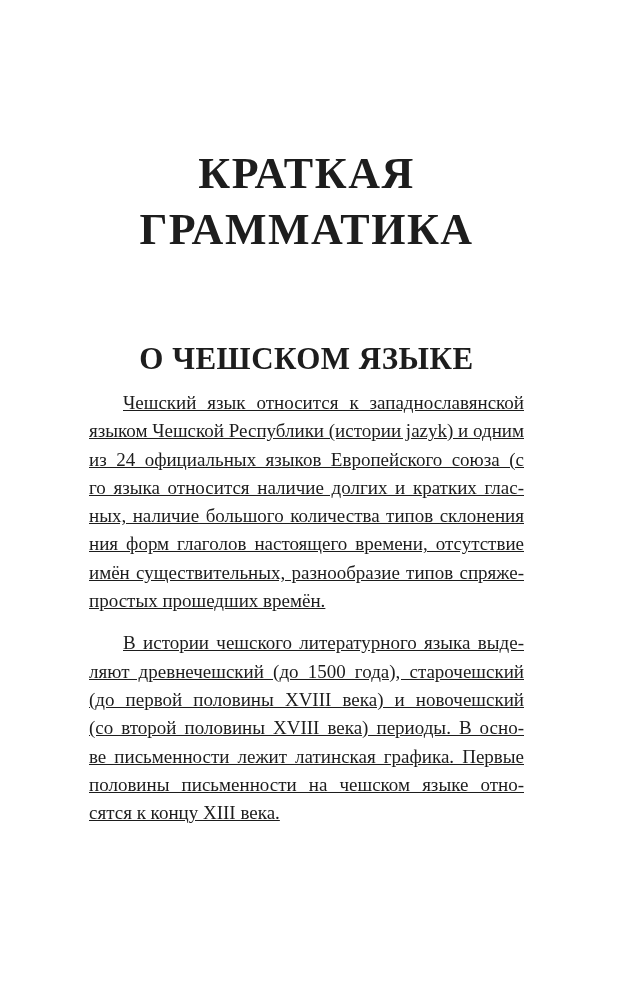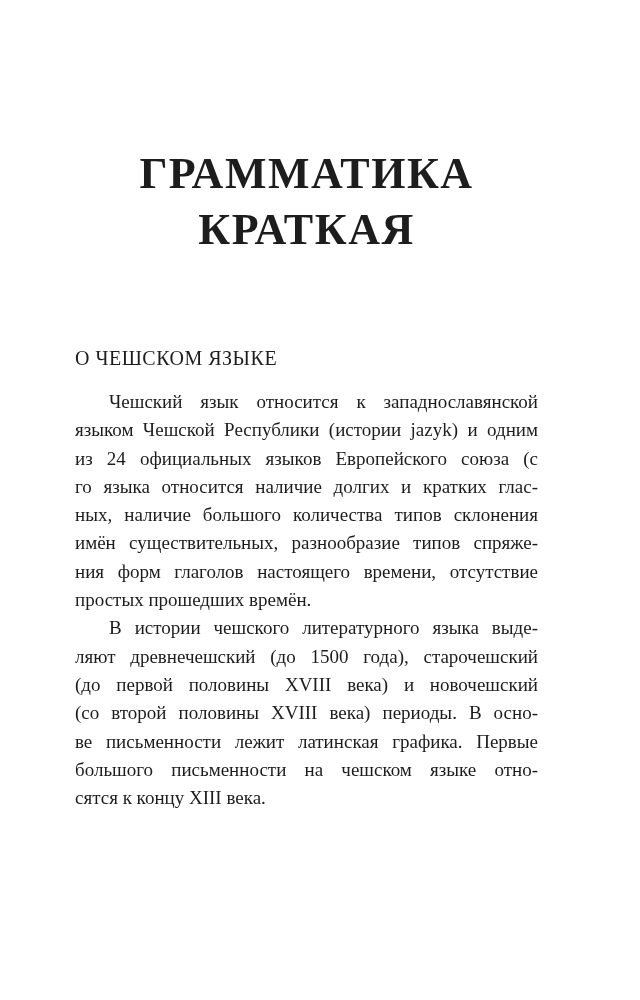--- a/index.html
+++ b/index.html
@@ -27,76 +27,78 @@
     font-size: 44px;
     line-height: 56px;
     font-weight: 700;
     letter-spacing: 1.5px;
   }
   .title-line {
     display: block;
   }
   .heading {
     margin: 84px 0 0 0;
-    font-size: 20px;
+    text-align: center;
+    font-size: 31px;
     line-height: 33px;
-    font-weight: 400;
+    font-weight: 700;
     letter-spacing: 0.5px;
   }
   .body-text {
     margin-top: 13px;
     font-size: 19px;
     line-height: 28.3px;
   }
   .paragraph {
-    margin: 0;
+    margin: 14px;
+    text-decoration: underline;
   }
   .line {
     text-align: justify;
     text-align-last: justify;
   }
   .line.last {
     text-align: center;
     text-align-last: left;
   }
   .line.indent {
     text-indent: 34px;
   }
 </style>
 </head>
 <body>
 
 <div class="page">
   <div class="content">
 
     <h1 class="title">
+      <span class="title-line">КРАТКАЯ</span>
       <span class="title-line">ГРАММАТИКА</span>
-      <span class="title-line">КРАТКАЯ</span>
     </h1>
 
     <h2 class="heading">О ЧЕШСКОМ ЯЗЫКЕ</h2>
 
     <div class="body-text">
 
       <div class="paragraph">
         <div class="line indent">Чешский язык относится к западнославянской</div>
         <div class="line">языком Чешской Республики (истории jazyk) и одним</div>
         <div class="line">из 24 официальных языков Европейского союза (с</div>
         <div class="line">го языка относится наличие долгих и кратких глас-</div>
         <div class="line">ных, наличие большого количества типов склонения</div>
+        <div class="line">ния форм глаголов настоящего времени, отсутствие</div>
         <div class="line">имён существительных, разнообразие типов спряже-</div>
-        <div class="line">ния форм глаголов настоящего времени, отсутствие</div>
         <div class="line last">простых прошедших времён.</div>
       </div>
 
       <div class="paragraph">
         <div class="line indent">В истории чешского литературного языка выде-</div>
         <div class="line">ляют древнечешский (до 1500 года), старочешский</div>
         <div class="line">(до первой половины XVIII века) и новочешский</div>
         <div class="line">(со второй половины XVIII века) периоды. В осно-</div>
         <div class="line">ве письменности лежит латинская графика. Первые</div>
-        <div class="line">большого письменности на чешском языке отно-</div>
+        <div class="line">половины письменности на чешском языке отно-</div>
         <div class="line last">сятся к концу XIII века.</div>
       </div>
 
     </div>
   </div>
 </div>
 
 </body></html>

